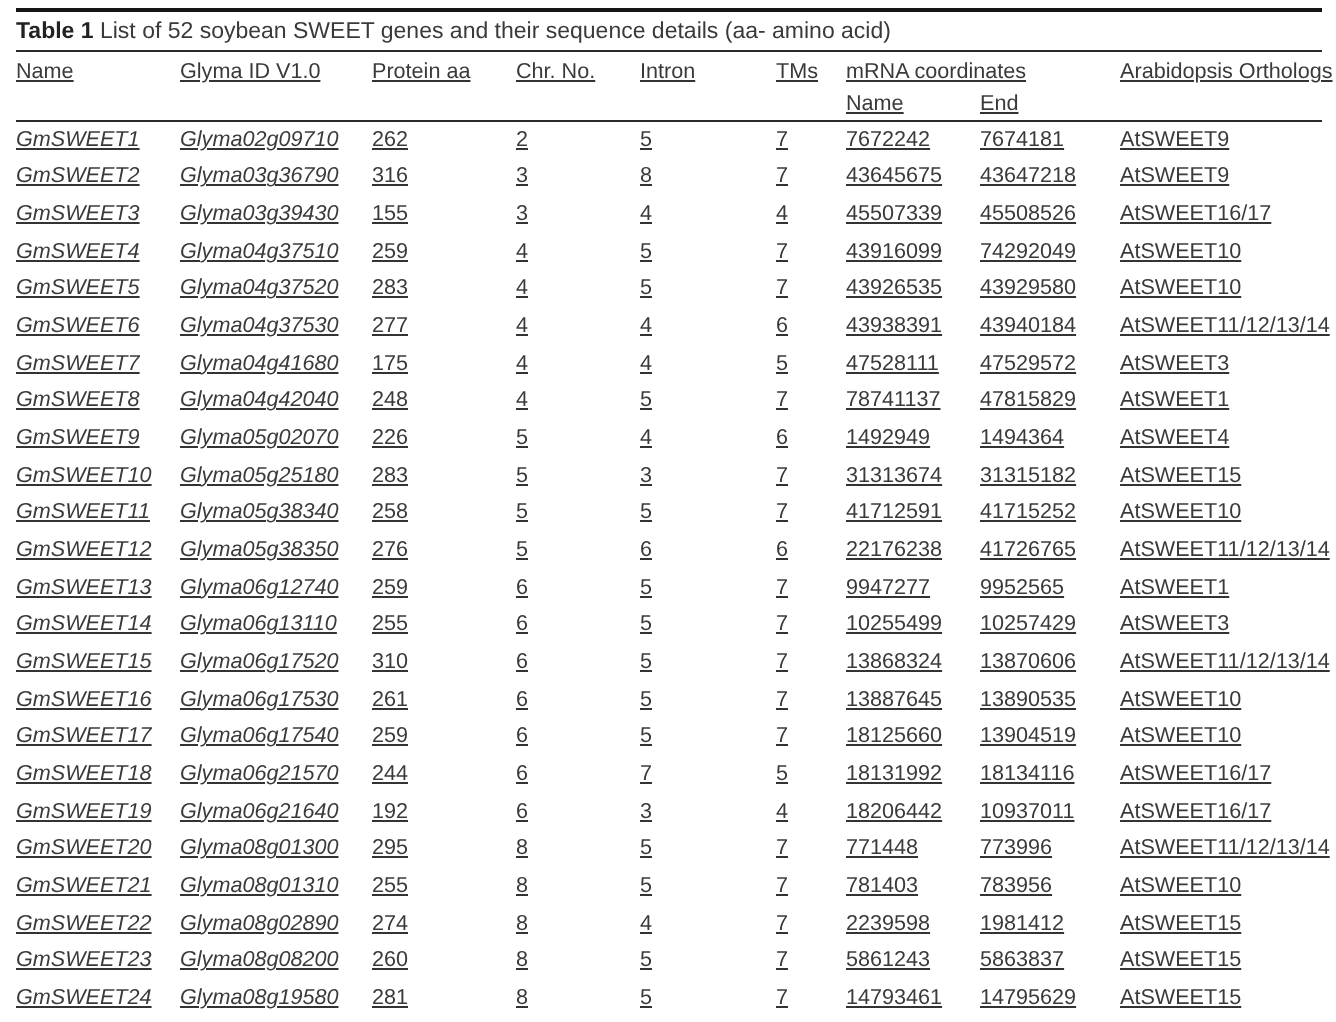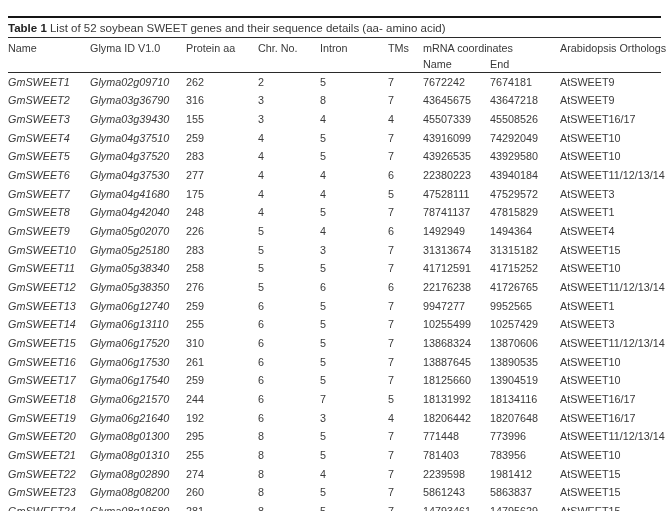--- a/index.html
+++ b/index.html
@@ -5,39 +5,40 @@
   * { margin: 0; padding: 0; box-sizing: border-box; }
   html, body { background: #ffffff; }
   body {
     width: 668px; height: 511px; overflow: hidden;
     font-family: "Liberation Sans", sans-serif;
     color: #333333;
   }
   .paper {
     width: 668px; height: 511px;
     background: #ffffff;
-    padding: 16px 7px 0 8px;
+    padding: 4px 7px 0 8px;
   }
   .top-rule {
     border-top: 2.5px solid #151515;
     width: 653px;
   }
   .caption {
     height: 20px; line-height: 20px;
     font-size: 11.5px;
     white-space: nowrap;
     border-bottom: 1px solid #2a2a2a;
     width: 653px;
     color: #3a3a3a;
   }
   .caption-label { font-weight: bold; color: #222222; }
   table {
     border-collapse: collapse;
     table-layout: fixed;
     width: 653px;
+    text-decoration: underline;
   }
   col.c-name   { width: 82px; }
   col.c-glyma  { width: 96px; }
   col.c-prot   { width: 72px; }
   col.c-chr    { width: 62px; }
   col.c-intron { width: 68px; }
   col.c-tms    { width: 35px; }
   col.c-start  { width: 67px; }
   col.c-end    { width: 70px; }
   col.c-arab   { width: 101px; }
@@ -148,21 +149,21 @@
     <td>43929580</td>
     <td>AtSWEET10</td>
   </tr>
         <tr>
     <td class="italic">GmSWEET6</td>
     <td class="italic">Glyma04g37530</td>
     <td>277</td>
     <td>4</td>
     <td>4</td>
     <td>6</td>
-    <td>22380223</td>
+    <td>43938391</td>
     <td>43940184</td>
     <td>AtSWEET11/12/13/14</td>
   </tr>
         <tr>
     <td class="italic">GmSWEET7</td>
     <td class="italic">Glyma04g41680</td>
     <td>175</td>
     <td>4</td>
     <td>4</td>
     <td>5</td>
@@ -292,21 +293,21 @@
     <td>AtSWEET16/17</td>
   </tr>
         <tr>
     <td class="italic">GmSWEET19</td>
     <td class="italic">Glyma06g21640</td>
     <td>192</td>
     <td>6</td>
     <td>3</td>
     <td>4</td>
     <td>18206442</td>
-    <td>18207648</td>
+    <td>10937011</td>
     <td>AtSWEET16/17</td>
   </tr>
         <tr>
     <td class="italic">GmSWEET20</td>
     <td class="italic">Glyma08g01300</td>
     <td>295</td>
     <td>8</td>
     <td>5</td>
     <td>7</td>
     <td>771448</td>

